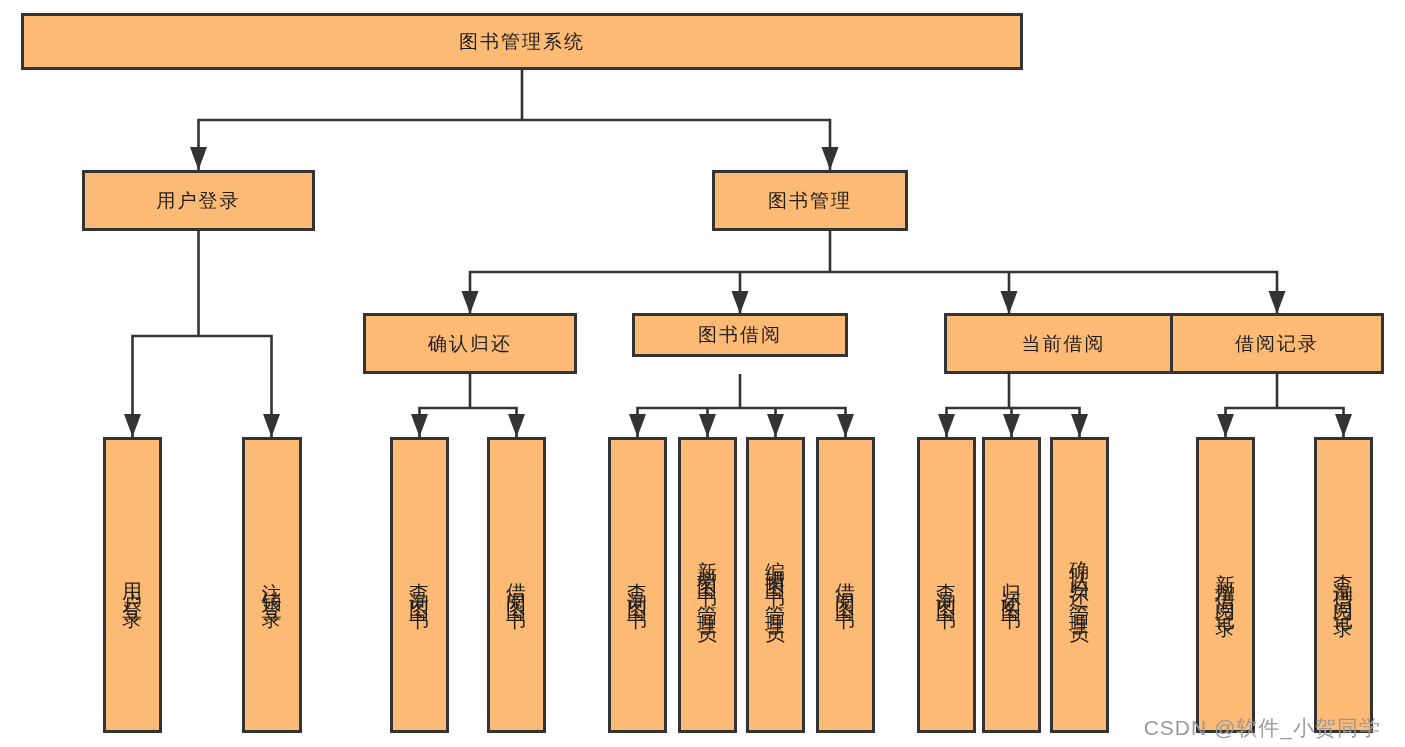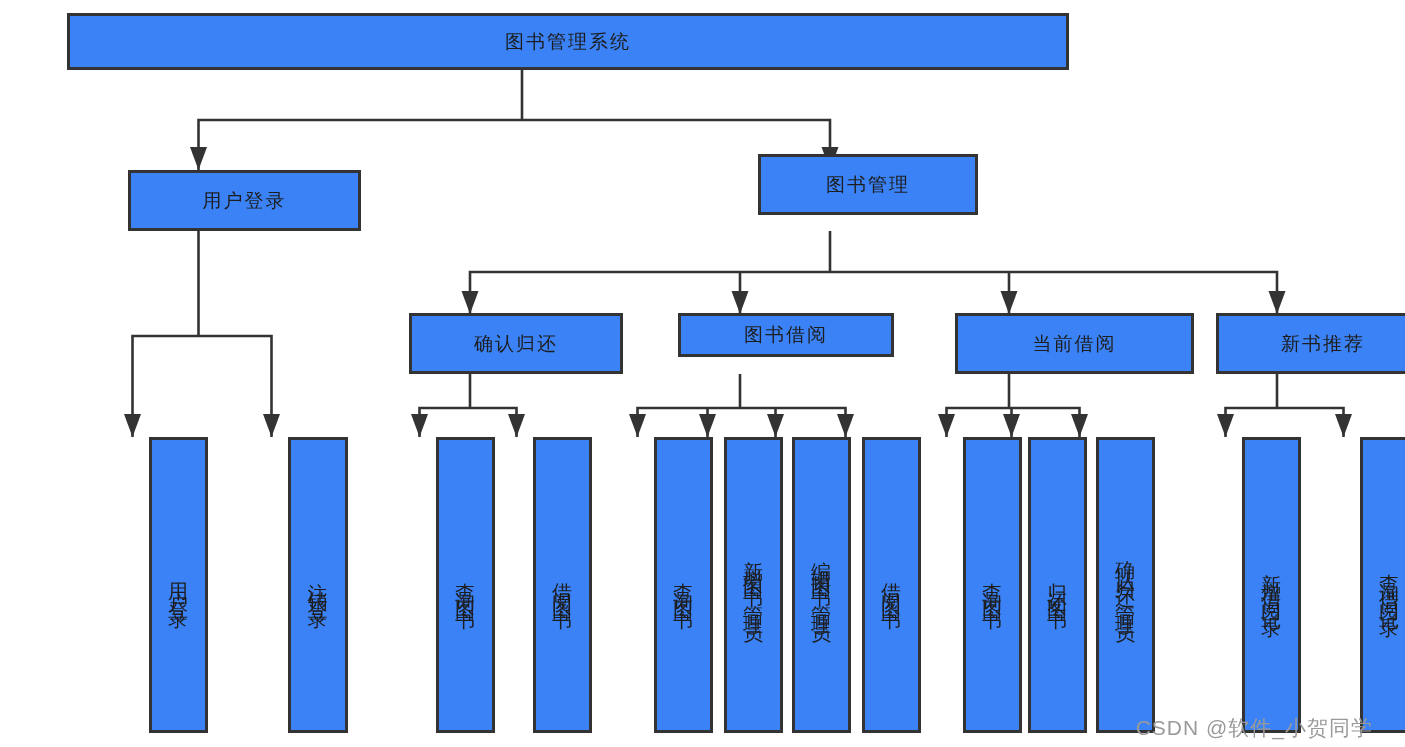--- a/index.html
+++ b/index.html
@@ -24,41 +24,40 @@
     fill: none;
     stroke: var(--c-line, #333333);
     stroke-width: 2.6;
   }
   .connectors .arrow {
     fill: var(--c-line, #333333);
     stroke: none;
   }
   .node {
     position: absolute;
-    background: #3b82f6;
+    background: #fdba74;
     border: 3px solid var(--c-border, #333333);
     display: flex;
     align-items: center;
     justify-content: center;
     color: var(--c-text, #1d1d1d);
-    margin-left: 46px;
   }
   .node-h { font-size: 19px; letter-spacing: 2px; }
   .node-h .lbl { white-space: nowrap; }
   .node-v { font-size: 20px; }
   .node-v .lbl {
     writing-mode: vertical-rl;
     text-orientation: mixed;
     line-height: 1;
     letter-spacing: 9px;
     white-space: nowrap;
   }
   .watermark {
     position: absolute;
-    right: 32px;
+    right: 24px;
     bottom: 5px;
     font-size: 21px;
     letter-spacing: 1px;
     color: var(--c-watermark, #9a9a9a);
     margin-top: 43px;
   }
 </style>
 </head>
 <body>
 
@@ -93,35 +92,35 @@
       <polygon points="1335,414 1352,414 1343.5,437" class="arrow"></polygon>
     </svg>
 
   <div class="node node-h" style="left:21px; top:13px; width:1002px; height:57px">
     <span class="lbl">图书管理系统</span>
   </div>
 
   <div class="node node-h" style="left:82px; top:170px; width:233px; height:61px">
     <span class="lbl">用户登录</span>
   </div>
-  <div class="node node-h" style="left:712px; top:154px; width:220px; height:61px">
+  <div class="node node-h" style="left:712px; top:170px; width:196px; height:61px">
     <span class="lbl">图书管理</span>
   </div>
 
   <div class="node node-h" style="left:363px; top:313px; width:214px; height:61px">
     <span class="lbl">确认归还</span>
   </div>
   <div class="node node-h" style="left:632px; top:313px; width:216px; height:44px">
     <span class="lbl">图书借阅</span>
   </div>
-  <div class="node node-h" style="left:909px; top:313px; width:239px; height:61px">
+  <div class="node node-h" style="left:944px; top:313px; width:239px; height:61px">
     <span class="lbl">当前借阅</span>
   </div>
   <div class="node node-h" style="left:1170px; top:313px; width:214px; height:61px">
-    <span class="lbl">新书推荐</span>
+    <span class="lbl">借阅记录</span>
   </div>
 
   <div class="node node-v" style="left:103px; top:437px; width:59px; height:296px">
     <span class="lbl">用户登录</span>
   </div>
   <div class="node node-v" style="left:242px; top:437px; width:60px; height:296px">
     <span class="lbl">注销登录</span>
   </div>
 
   <div class="node node-v" style="left:390px; top:437px; width:59px; height:296px">

